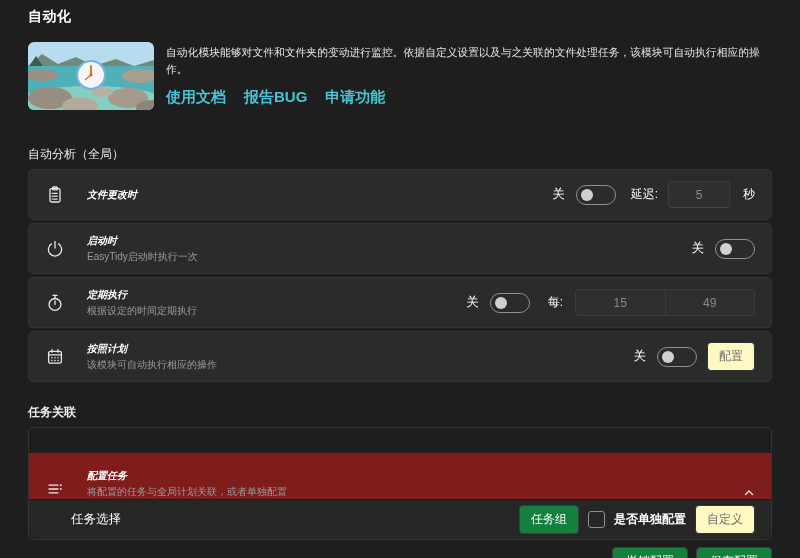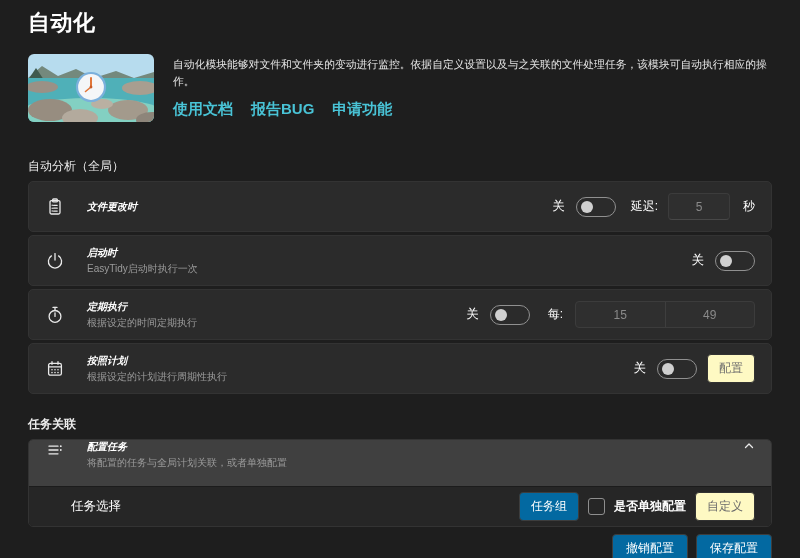--- a/index.html
+++ b/index.html
@@ -5,23 +5,23 @@
   * { box-sizing: border-box; margin: 0; padding: 0; }
   html,body { width: 800px; height: 558px; }
   body {
     background: #1e1e1e;
     color: #ffffff;
     font-family: "Liberation Sans", "DejaVu Sans", sans-serif;
     overflow: hidden;
   }
   .page { width: 800px; height: 558px; padding: 8px 28px 0; }
 
-  .page-title { font-size: 22px; font-weight: 700; letter-spacing: .5px; }
-
-  .hero { display: flex; gap: 19px; margin-top: 16px; }
+  .page-title { font-size: 14px; font-weight: 700; letter-spacing: .5px; }
+
+  .hero { display: flex; gap: 12px; margin-top: 16px; }
   .thumb { width: 126px; height: 68px; border-radius: 6px; overflow: hidden; flex: none; }
   .hero-text { flex: 1; padding-top: 2px; }
   .desc { font-size: 10.8px; color: #e6e6e6; line-height: 1.55; }
   .links { display: flex; gap: 18px; margin-top: 11px; }
   .link { font-size: 15px; font-weight: 700; color: #49c3d6; text-decoration: none; cursor: pointer; }
 
   .section-label { font-size: 12px; color: #ececec; margin-top: 36px; }
   .section-label.second { margin-top: 22px; font-weight: bold; }
 
   .card-stack { margin-top: 6px; }
@@ -48,26 +48,26 @@
     color: #8f8f8f; font-size: 12px; text-align: center; font-family: inherit; outline: none;
   }
   .num-input::placeholder { color: #8a8a8a; }
   .unit { margin-left: 13px; }
 
   .dual { display: flex; width: 180px; height: 27px; margin-left: 12px; background: #2f2f2f; border: 1px solid #3c3c3c; border-radius: 4px; overflow: hidden; }
   .dual input { flex: 1; width: 50%; background: transparent; border: none; text-align: center; color: #8a8a8a; font-size: 12px; font-family: inherit; outline: none; }
   .dual input::placeholder { color: #8a8a8a; }
   .dual .divider { width: 1px; background: #3e3e3e; }
 
-  .btn { background: #0369a1; border: 1px solid #3d3d3d; border-radius: 4px; color: #ffffff; font-size: 12px; padding: 5px 11px; font-family: inherit; cursor: pointer; }
+  .btn { background: #15803d; border: 1px solid #3d3d3d; border-radius: 4px; color: #ffffff; font-size: 12px; padding: 5px 11px; font-family: inherit; cursor: pointer; }
   .btn.disabled { background: #fef9c3; color: #6d6d6d; border-color: #323232; cursor: default; }
   .ml10 { margin-left: 10px; }
 
   .expander { margin-top: 6px; border: 1px solid #333333; border-radius: 5px; overflow: hidden; }
-  .exp-header { height: 46px; background: #404040; display: flex; align-items: flex-start; padding: 0 16px; cursor: pointer; }
+  .exp-header { height: 46px; background: #7f1d1d; display: flex; align-items: flex-end; padding: 0 16px; cursor: pointer; margin-top: 25px; }
   .chevron { margin-left: auto; display: flex; }
   .exp-content { height: 40px; background: #262626; border-top: 1px solid #1c1c1c; display: flex; align-items: center; padding: 0 16px 0 42px; }
   .row-label { font-size: 12.5px; color: #ffffff; text-align: right; }
   .row-controls { margin-left: auto; display: flex; align-items: center; gap: 9px; }
   .checkbox { width: 17px; height: 17px; border: 1px solid #8f8f8f; border-radius: 3px; background: transparent; cursor: pointer; flex: none; }
   .checkbox-label { font-size: 12px; font-weight: 600; }
 
   .footer { display: flex; justify-content: flex-end; gap: 8px; margin-top: 7px; }
   .footer .btn { padding: 5px 13px; }
 
@@ -190,21 +190,21 @@
       <span class="card-icon">
         <svg class="stroke-ico" width="20" height="20" viewBox="0 0 20 20">
           <rect x="3.6" y="4.4" width="12.8" height="11.8" rx="1.8"></rect>
           <path d="M3.6 7.8 h12.8"></path>
           <path d="M7 2.7 v2.6 M13 2.7 v2.6"></path>
           <path d="M7 10.8 h0.01 M10 10.8 h0.01 M13 10.8 h0.01 M7 13.6 h0.01 M10 13.6 h0.01 M13 13.6 h0.01" stroke-width="1.6"></path>
         </svg>
       </span>
       <div class="card-body">
         <div class="card-title">按照计划</div>
-        <div class="card-sub">根据设定的计划进行周期性执行</div>
+        <div class="card-sub">该模块可自动执行相应的操作</div>
       </div>
       <div class="controls">
         <span class="toggle-label">关</span>
         <div class="toggle">
             <div class="knob"></div>
           </div>
         <button class="btn disabled ml10">配置</button>
       </div>
     </div>
 

